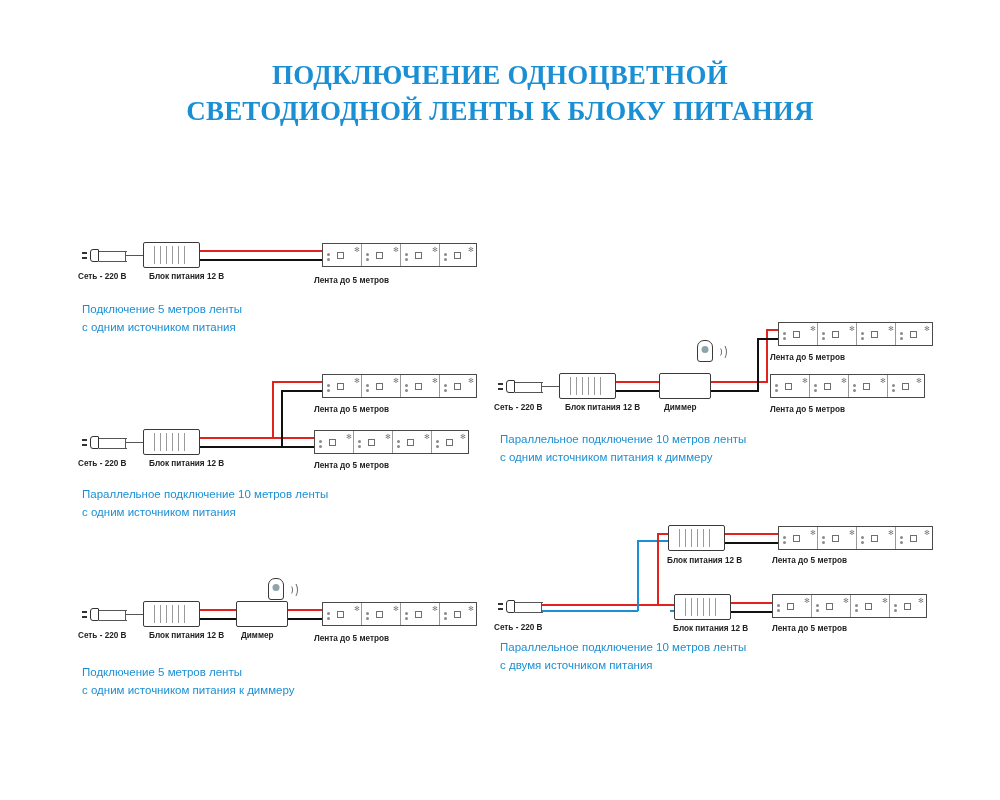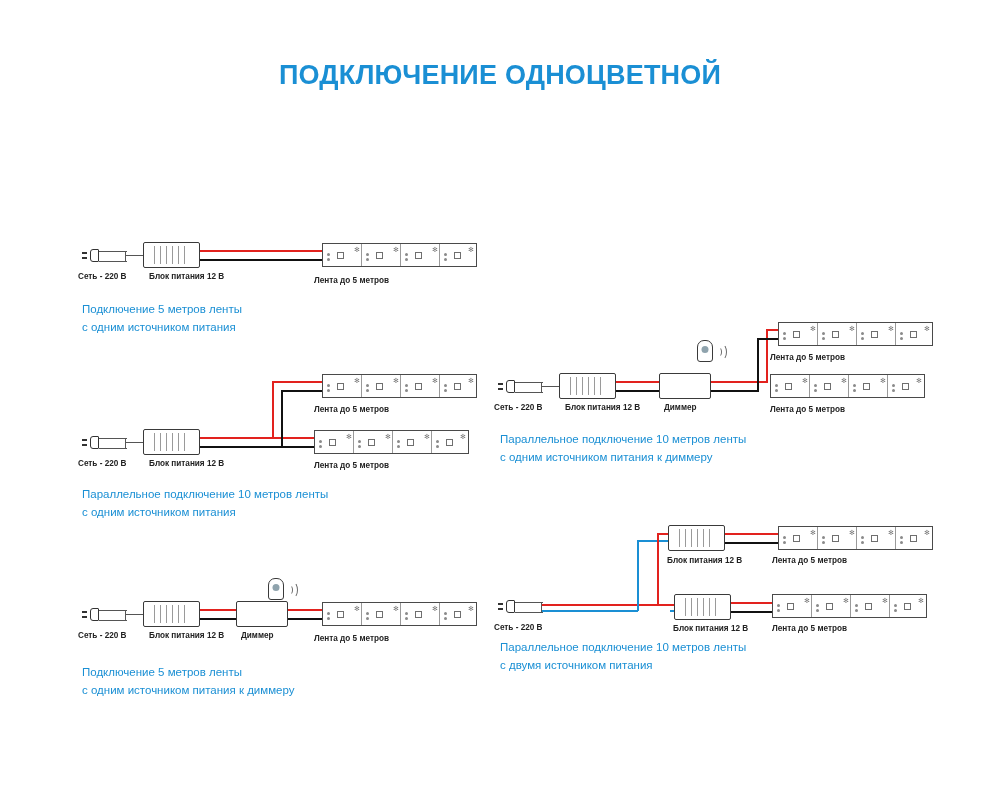--- a/index.html
+++ b/index.html
@@ -23,20 +23,21 @@
     position: absolute;
     top: 58px;
     left: 0;
     width: 1000px;
     text-align: center;
     color: #1a8fd4;
     font-size: 27px;
     font-weight: bold;
     line-height: 1.32;
     letter-spacing: 0.2px;
+    font-family: Liberation Serif, serif;
   }
   .title .l2 { display: block; }
 
   .diagram {
     position: absolute;
   }
   .caption {
     position: absolute;
     color: #1a8fd4;
     font-size: 11.5px;
@@ -172,20 +173,21 @@
     border-color: transparent #6b6b6b transparent transparent;
   }
 </style>
 </head>
 <body>
 
 <div class="page">
 
   <div class="title">
     <span>ПОДКЛЮЧЕНИЕ ОДНОЦВЕТНОЙ</span>
+    <span class="l2">СВЕТОДИОДНОЙ ЛЕНТЫ К БЛОКУ ПИТАНИЯ</span>
   </div>
 
   <div class="diagram" style="left:0;top:0;width:500px;height:330px;">
 
     <div class="plug" style="left:82px;top:249px;">
       <div class="body" style="left:8px;top:0;"></div>
       <div class="pin" style="left:0px;top:3px;"></div>
       <div class="pin" style="left:0px;top:8px;"></div>
     </div>
 

